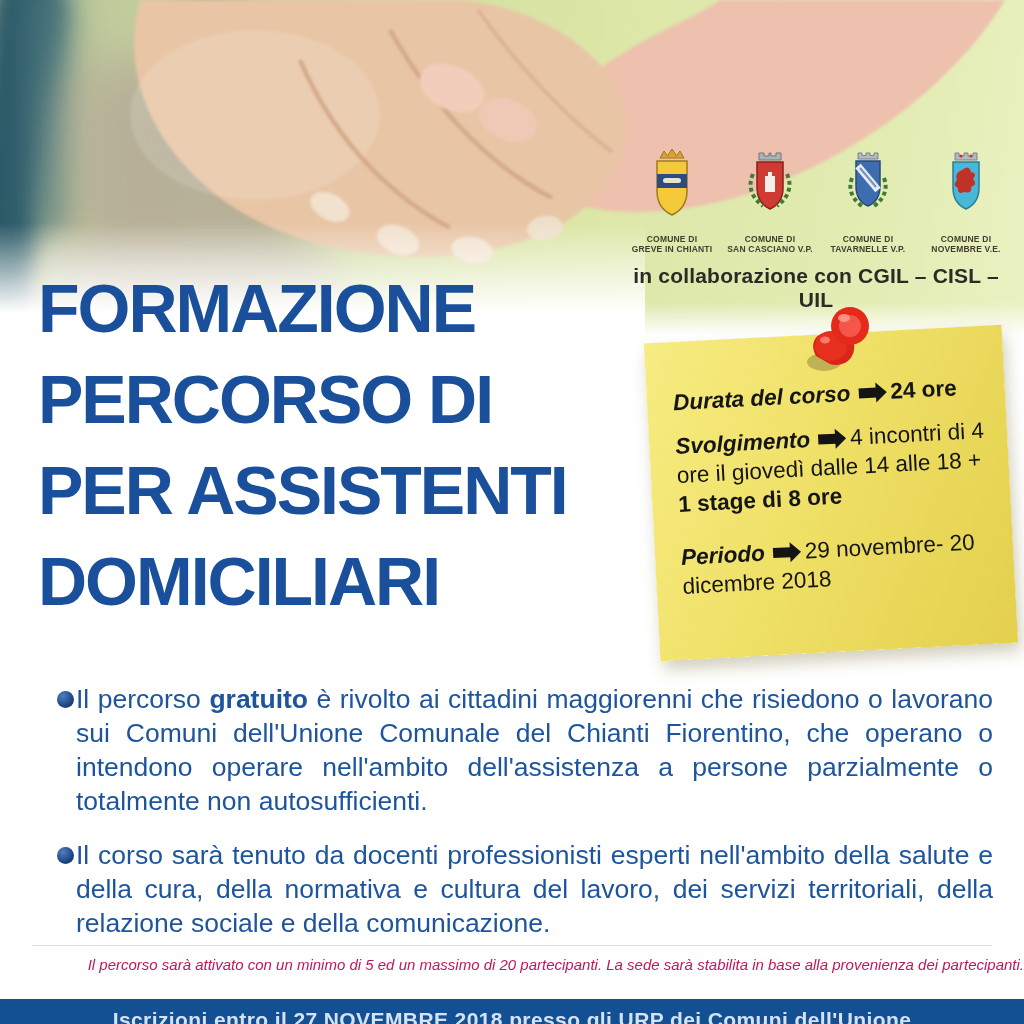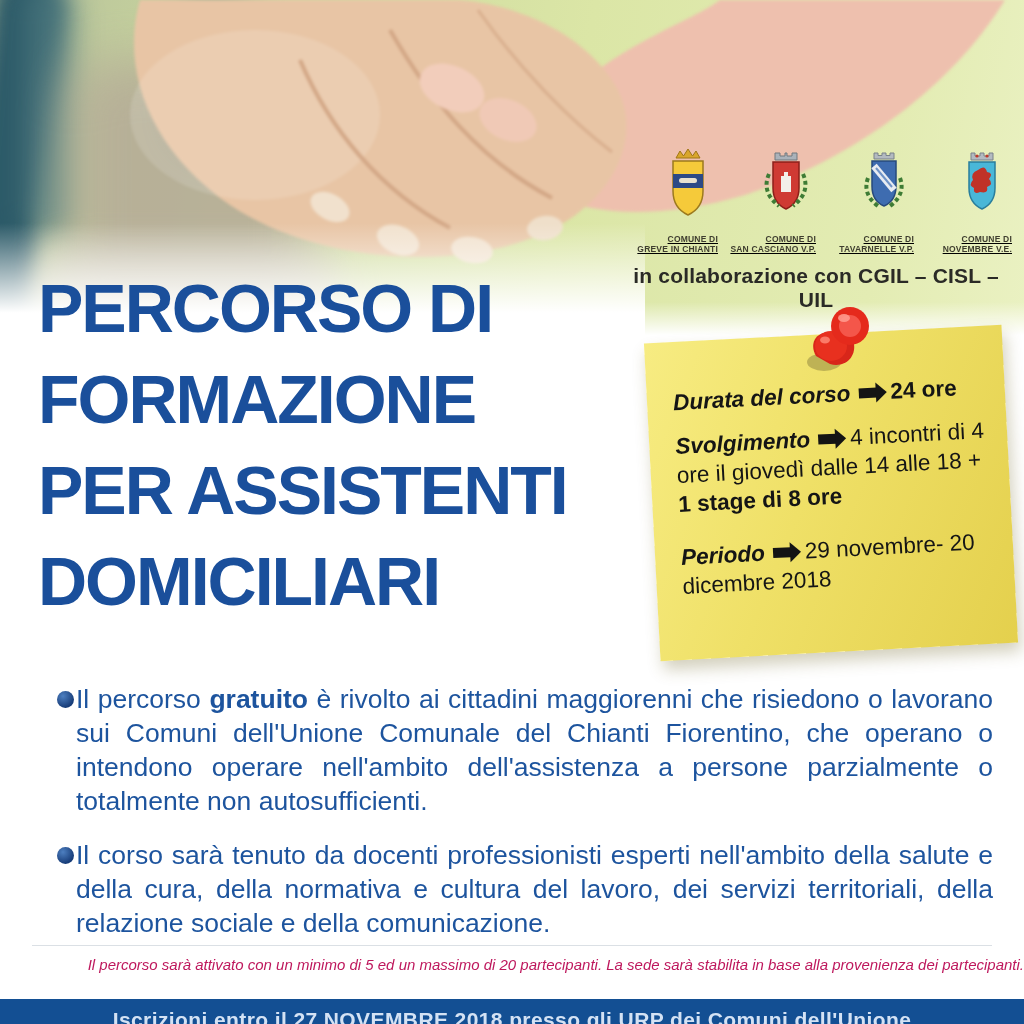--- a/index.html
+++ b/index.html
@@ -16,21 +16,21 @@
   .bg4{left:180px;top:-10px;width:70px;height:160px;background:#647f7c;filter:blur(18px);opacity:.6;}
   .bg5{left:40px;top:250px;width:300px;height:90px;background:#cfc9b8;filter:blur(20px);opacity:.8;}
   .hands-svg{position:absolute;left:0;top:0;filter:blur(1.6px);}
   .fade-left{position:absolute;left:0;bottom:0;width:645px;height:115px;z-index:3;
              background:linear-gradient(to bottom,rgba(255,255,255,0),#ffffff 78%);}
   .fade-right{position:absolute;left:645px;right:0;bottom:0;height:36px;z-index:3;
               background:linear-gradient(to bottom,rgba(255,255,255,0),#ffffff 92%);}
 
   
   .crests{position:absolute;left:626px;top:148px;width:386px;display:flex;justify-content:space-between;z-index:4;}
-  .crest{width:92px;text-align:right;text-decoration:underline;}
+  .crest{width:92px;text-align:center;}
   .crest-label{font-size:8.5px;font-weight:700;line-height:10px;color:#3f3e2f;letter-spacing:.2px;margin-top:2px;}
   .collab{position:absolute;left:618px;top:264px;width:396px;text-align:center;z-index:4;
           font-size:21px;font-weight:700;color:#2a2a26;letter-spacing:.2px;}
 
   
   .title{position:absolute;left:38px;top:263px;width:610px;z-index:5;
          font-size:68px;line-height:91px;font-weight:700;letter-spacing:-2px;color:#1a4f9b;}
 
   
   .note{position:absolute;left:652px;top:334px;width:358px;height:318px;z-index:6;
@@ -152,22 +152,22 @@
           <div>COMUNE DI</div>
           <div>NOVEMBRE V.E.</div>
         </div>
       </div>
     </div>
 
     <div class="collab">in collaborazione con CGIL – CISL – UIL</div>
   </div>
 
   <div class="title">
+    <div>FORMAZIONE</div>
     <div>PERCORSO DI</div>
-    <div>FORMAZIONE</div>
     <div>PER ASSISTENTI</div>
     <div>DOMICILIARI</div>
   </div>
 
   <div class="note">
     <p class="note-item">
       <span class="note-label">Durata del corso</span><span class="arrow"></span><span class="nvb">24 ore</span>
     </p>
     <p class="note-item">
       <span class="note-label">Svolgimento</span><span class="arrow"></span><span>4 incontri di 4 ore il giovedì dalle 14 alle 18 + </span><span class="nvb">1 stage di 8 ore</span>

